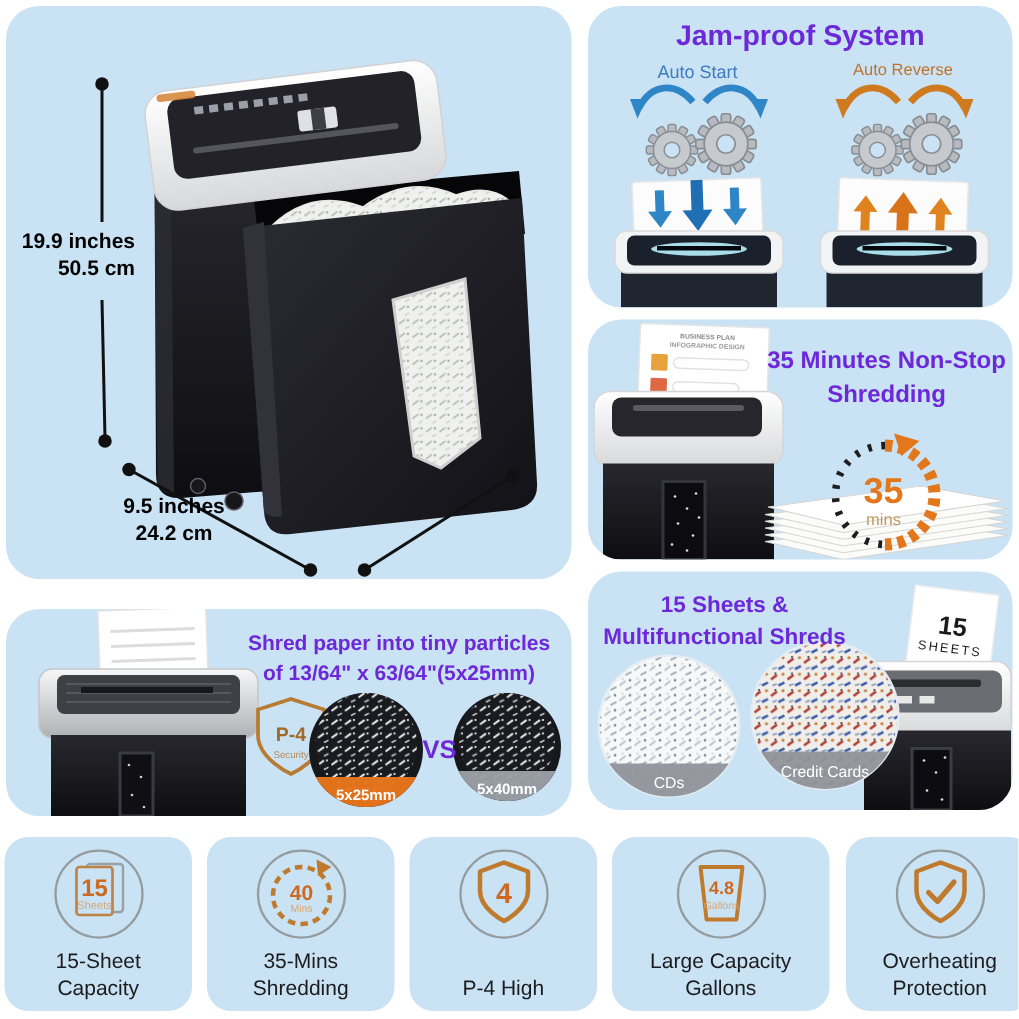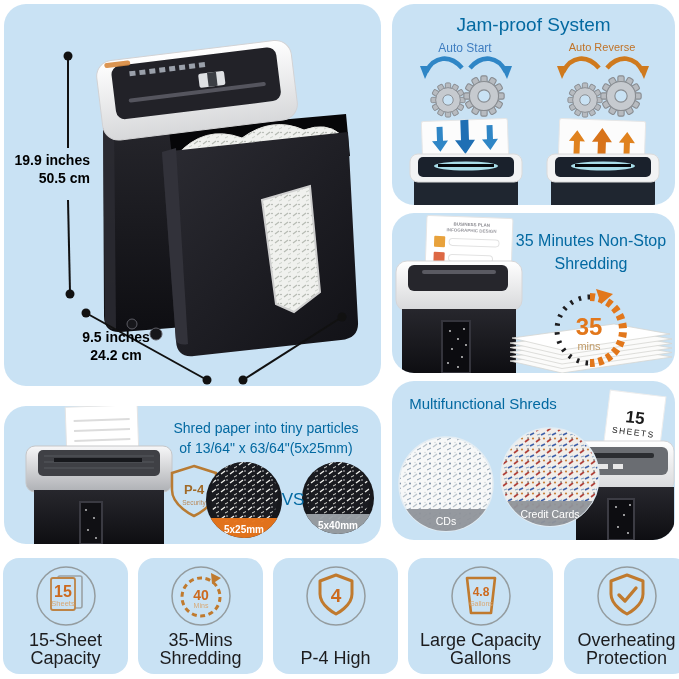--- a/index.html
+++ b/index.html
@@ -1,28 +1,28 @@
 <!DOCTYPE html>
 <html><head>
 <meta charset="utf-8">
 <style>
   html,body{margin:0;padding:0;background:#fff;}
   #stage{position:relative;width:679px;height:679px;background:#fff;
     font-family:"Liberation Sans",sans-serif;overflow:hidden;}
   .panel{position:absolute;background:#c9e2f4;border-radius:22px;overflow:hidden;}
   .abs{position:absolute;}
   .ctr{text-align:center;}
-  .title{font-weight:400;color:#0369a1;}
+  .title{font-weight:700;color:#6d28d9;}
   .dim{font-weight:700;color:#000000;font-size:14px;line-height:18px;}
   .nowrap{white-space:nowrap;}
   svg{display:block;}
   .tile{position:absolute;top:558px;width:125px;height:116px;background:#c9e2f4;border-radius:16px;}
   .tile .ic{position:absolute;left:50%;top:5px;transform:translateX(-50%);}
   .tile .lbl{position:absolute;left:0;right:0;bottom:7px;text-align:center;
-    font-size:18px;line-height:18px;color:#1c1c1e;}
+    font-size:14px;line-height:18px;color:#1c1c1e;}
 </style>
 </head>
 <body>
 
 <div id="stage">
 
   <svg width="0" height="0" style="position:absolute">
     <defs>
       <linearGradient id="gHead" x1="0" y1="0" x2="0" y2="1">
         <stop offset="0" stop-color="#ffffff"></stop>
@@ -301,20 +301,21 @@
 
       <g>
         <circle cx="158" cy="96" r="49" fill="url(#pCard)" stroke="#e4edf3" stroke-width="1.5"></circle>
         <g clip-path="url(#clipCard)">
           <rect x="100" y="120" width="120" height="26" fill="#8f949a" opacity="0.95"></rect>
           <text x="158" y="137" font-size="10.5" fill="#ffffff" text-anchor="middle">Credit Cards</text>
         </g>
       </g>
     </svg>
     <div class="abs title ctr" style="left:2px;top:12px;width:178px;font-size:15px;line-height:21px;">
+      <div class="nowrap">15 Sheets &amp;</div>
       <div class="nowrap">Multifunctional Shreds</div>
     </div>
   </div>
 
   <div class="panel" style="left:4px;top:406px;width:377px;height:138px;">
     <svg class="abs" style="left:0;top:0" width="377" height="138" viewBox="0 0 377 138">
       <defs>
         <clipPath id="clipP1">
             <circle cx="240" cy="94" r="38"></circle>
           </clipPath>

